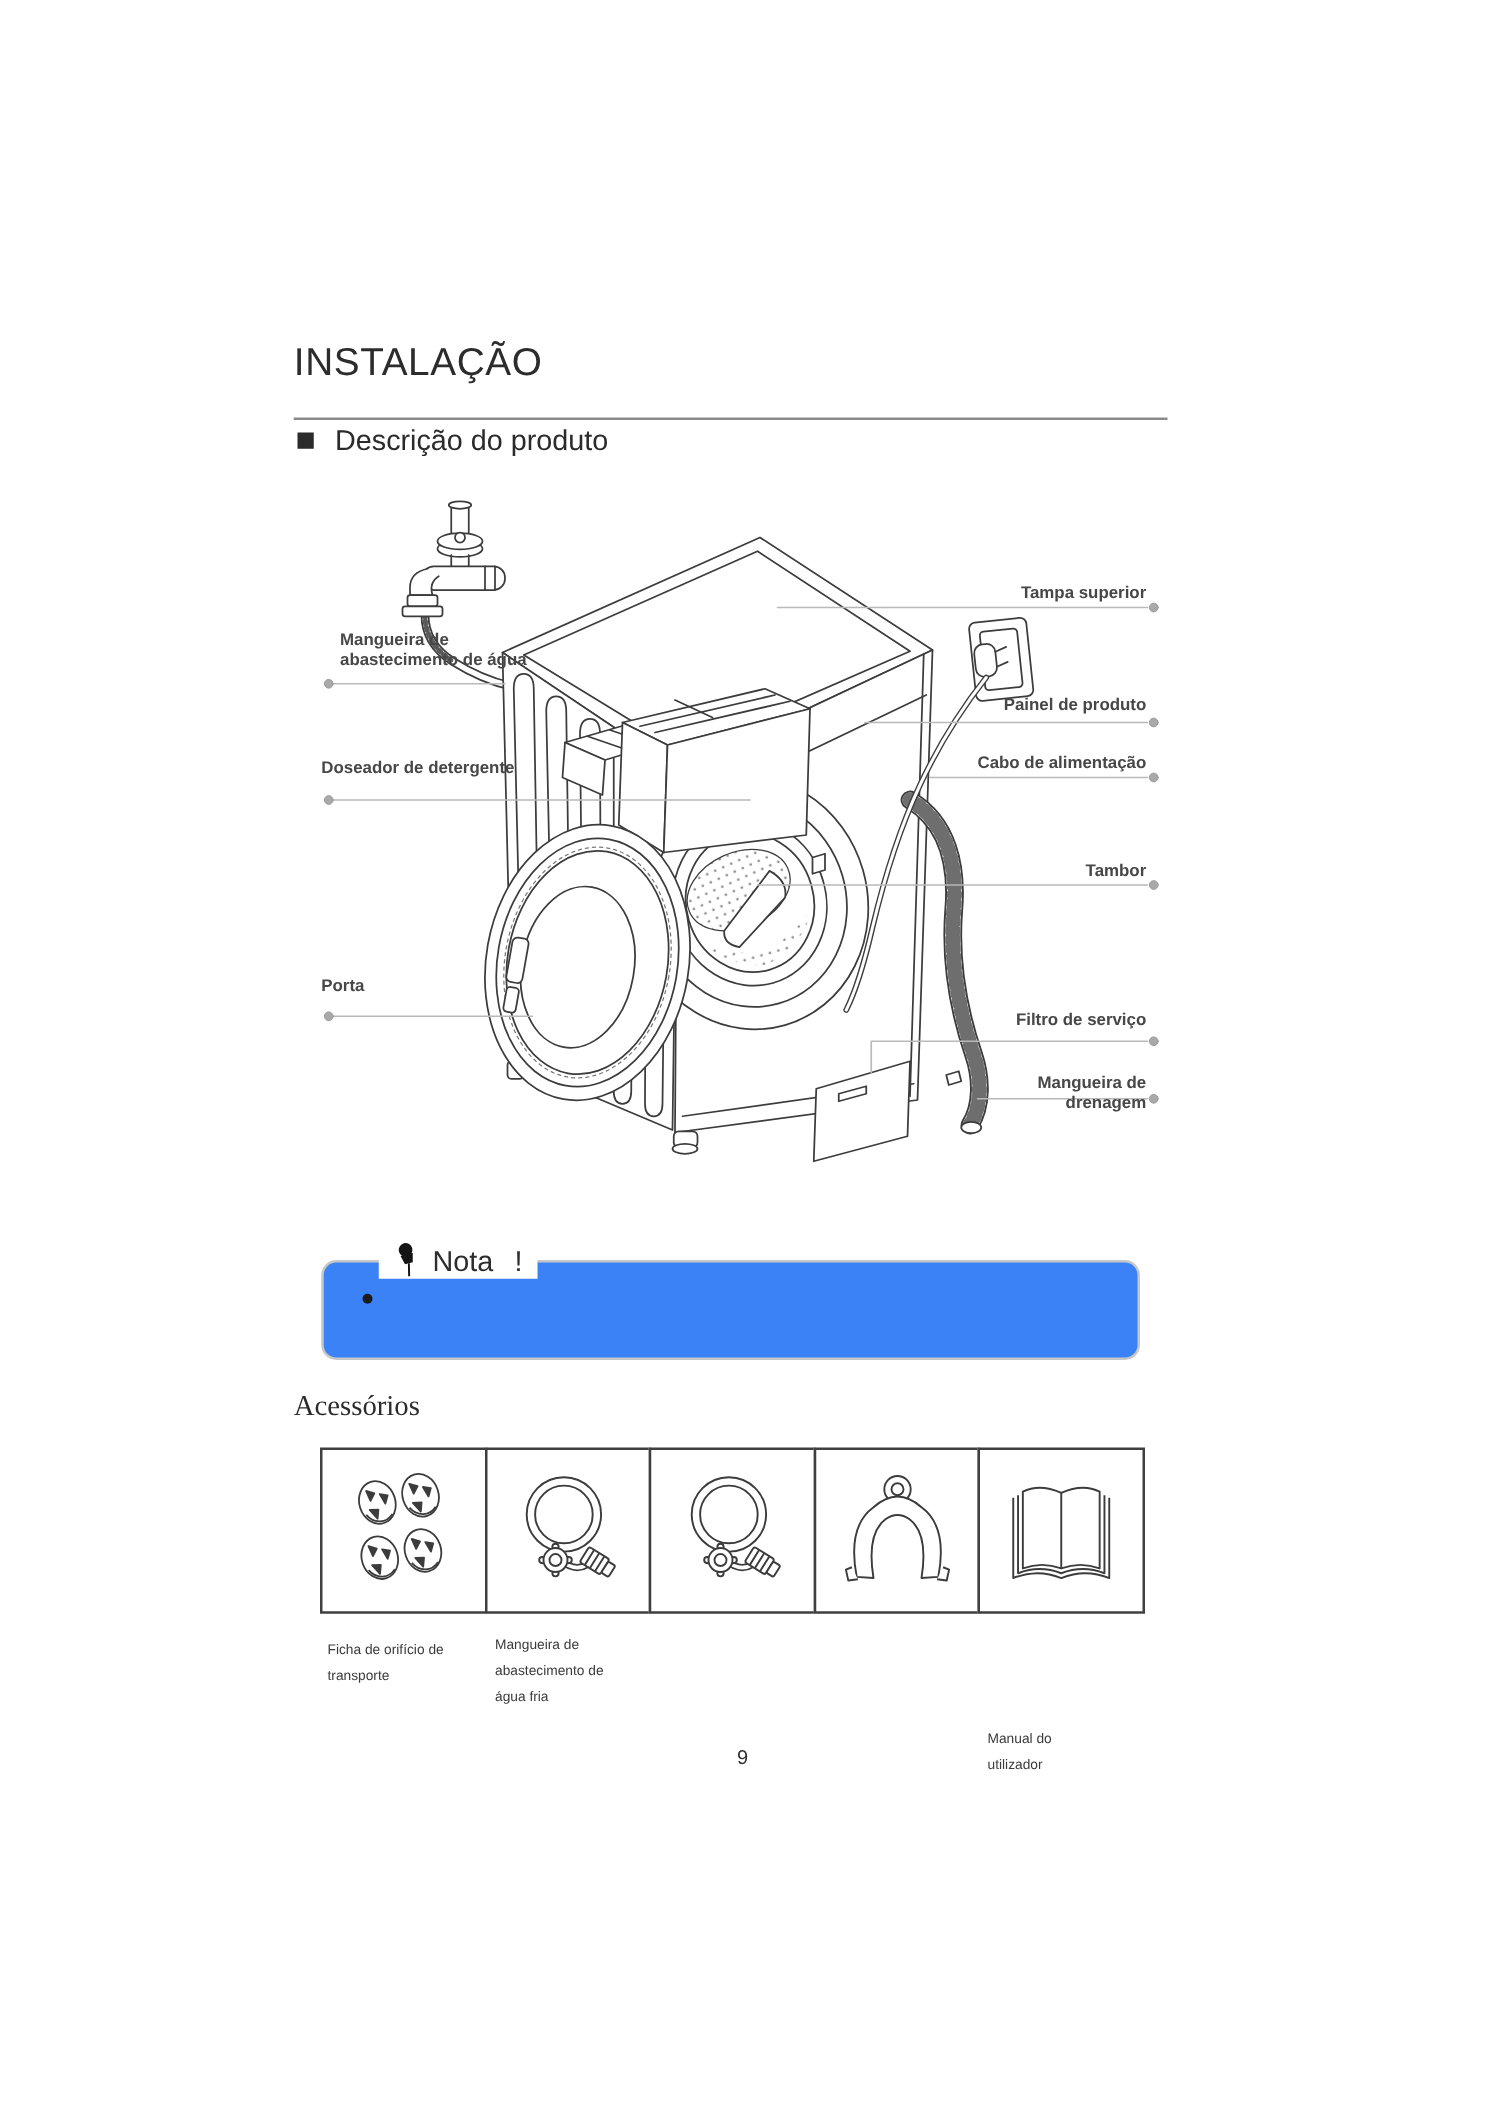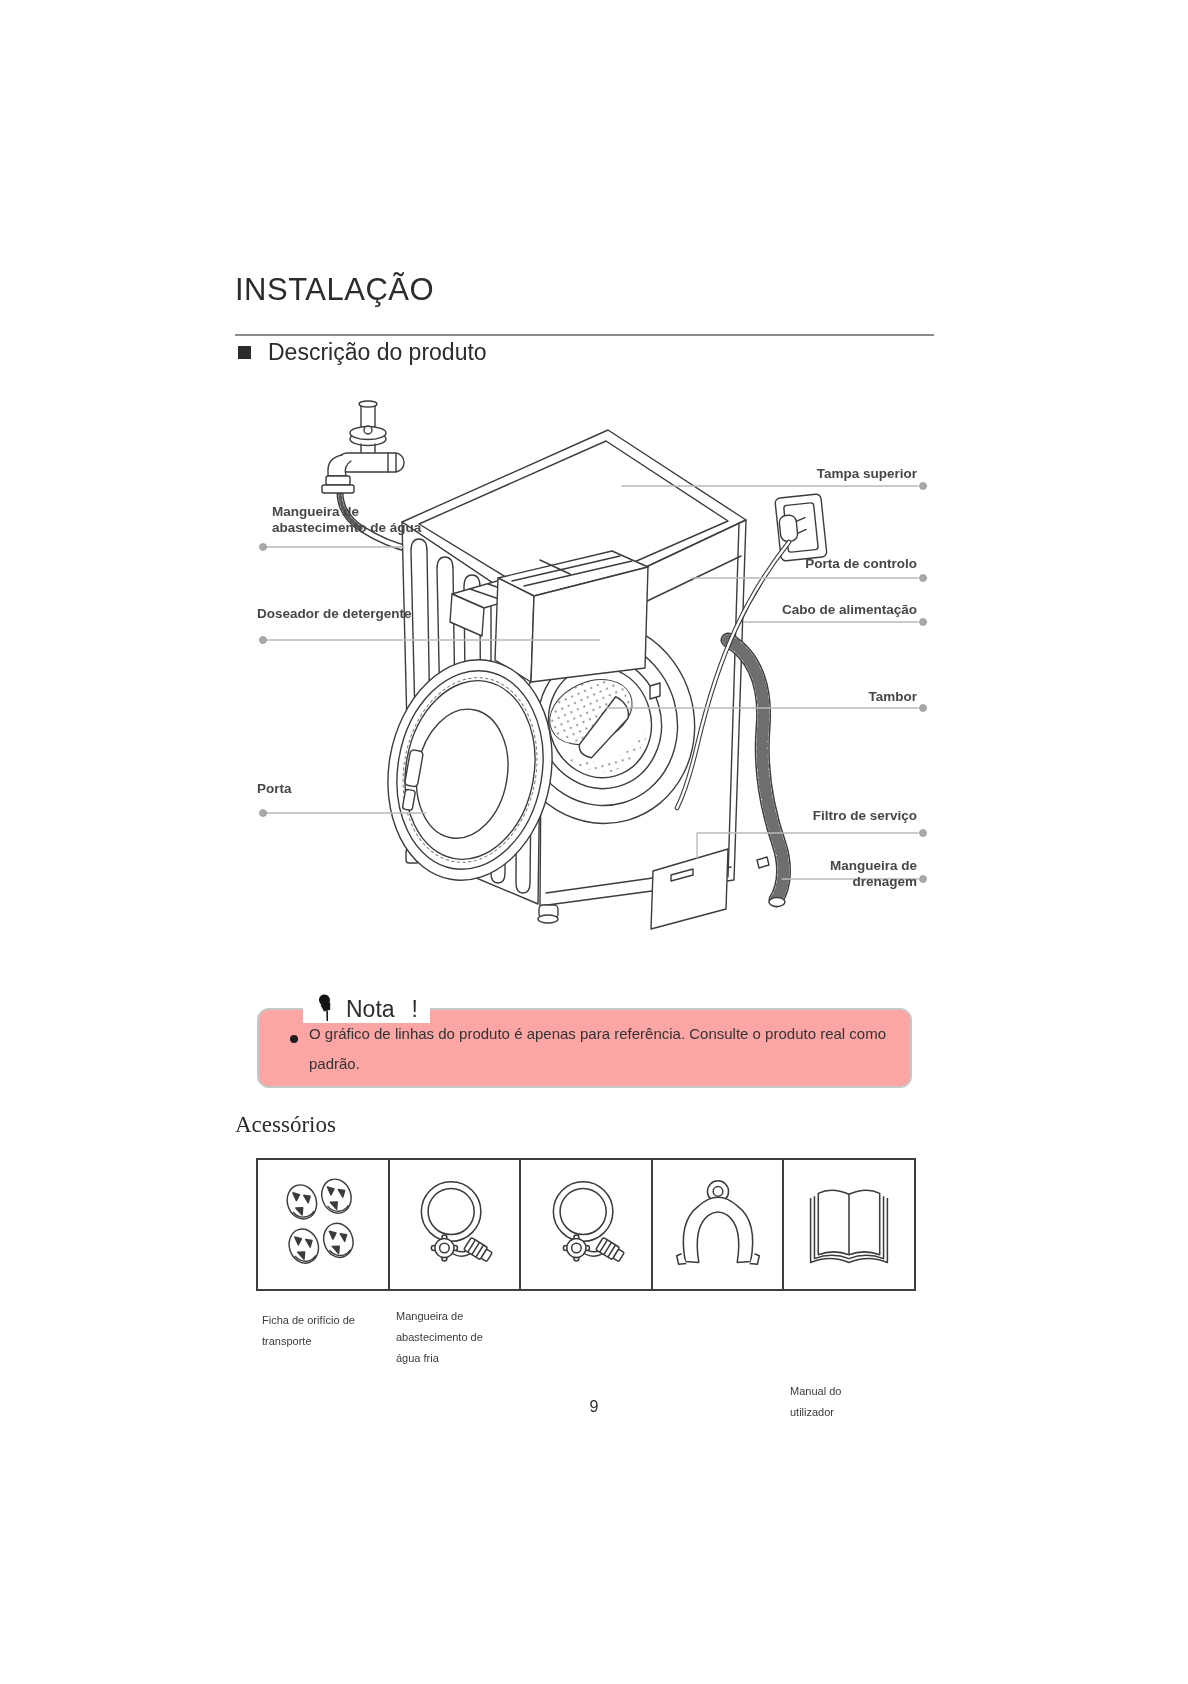--- a/index.html
+++ b/index.html
@@ -9,21 +9,21 @@
          color:#2c2c2c;letter-spacing:0.5px;}
   .title-rule{position:absolute;left:235px;top:334px;width:699px;height:2px;background:#8b8b8b;}
   .sec-head{position:absolute;left:238px;top:339px;display:flex;align-items:center;gap:17px;
             font-size:23px;color:#2b2b2b;text-align:right;}
   .sq{width:13px;height:13px;background:#2b2b2b;display:inline-block;}
   .diagram{position:absolute;left:0;top:0;width:1188px;height:980px;}
   .diagram svg{position:absolute;left:230px;top:400px;}
   .lbl{position:absolute;font-size:13.5px;line-height:16px;color:#474747;white-space:pre-line;font-weight:bold;}
   .lbl.r{text-align:right;right:271px;}
   .note{position:absolute;left:257px;top:1008px;width:651px;height:76px;
-        border:2px solid #c7c7c7;border-radius:12px;background:#fca5a5;}
+        border:2px solid #c7c7c7;border-radius:12px;background:#3b82f6;}
   .note-tab{position:absolute;top:-17px;left:44px;background:#fff;padding:0 12px;
             display:flex;align-items:flex-end;gap:9px;font-size:23px;color:#2d2d2d;}
   .note-bang{margin-left:8px;}
   .note-bullet{position:absolute;left:31px;top:25px;width:8px;height:8px;border-radius:50%;
                background:#1c1c1c;}
   .note-text{position:absolute;left:50px;top:9px;width:585px;font-size:15px;line-height:30px;
              color:#333;white-space:pre-line;}
   .acc-head{position:absolute;left:235px;top:1112px;font-size:23px;color:#2b2b2b;font-family:Liberation Serif, serif;}
   .acc-strip{position:absolute;left:256px;top:1158px;width:660px;height:133px;display:flex;}
   .acc-cell{flex:1 1 0;border:2px solid #3f3f3f;margin-left:-2px;background:#fff;
@@ -174,43 +174,41 @@
           <circle cx="263" cy="813" r="3.5"></circle>
         </g>
       </g>
     </svg>
 
     <div class="lbl" style="left:272px;top:504px;width:175px">Mangueira de
 abastecimento de água</div>
     <div class="lbl" style="left:257px;top:606px">Doseador de detergente</div>
     <div class="lbl" style="left:257px;top:781px">Porta</div>
     <div class="lbl r" style="top:466px;width:200px">Tampa superior</div>
-    <div class="lbl r" style="top:556px;width:200px">Porta de controlo</div>
+    <div class="lbl r" style="top:556px;width:200px">Painel de produto</div>
     <div class="lbl r" style="top:602px;width:200px">Cabo de alimentação</div>
     <div class="lbl r" style="top:689px;width:200px">Tambor</div>
     <div class="lbl r" style="top:808px;width:200px">Filtro de serviço</div>
     <div class="lbl r" style="top:858px;width:120px">Mangueira de
 drenagem</div>
   </div>
 
   <div class="note">
     <div class="note-tab">
       <svg width="22" height="30" viewBox="0 0 24 32">
         <g transform="rotate(-14 12 14)">
           <circle cx="12" cy="7" r="6" fill="#141414"></circle>
           <path d="M6.5,11 L17.5,11 L15.5,19 L8.5,19 Z" fill="#141414"></path>
           <path d="M12,19 L9.5,30" stroke="#141414" stroke-width="1.7" fill="none"></path>
         </g>
       </svg>
       <span>Nota</span>
       <span class="note-bang">!</span>
     </div>
     <span class="note-bullet"></span>
-    <div class="note-text">O gráfico de linhas do produto é apenas para referência. Consulte o produto real como
-padrão.</div>
   </div>
 
   <div class="acc-head">Acessórios</div>
 
   <div class="acc-strip">
     <div class="acc-cell">
       <svg width="96" height="118" viewBox="0 0 100 120">
         <g stroke="#3c3c3c" stroke-width="1.5" fill="none" stroke-linejoin="round">
           <g transform="translate(28,36) rotate(-18)">
             <ellipse rx="15" ry="18" fill="#fff"></ellipse>

